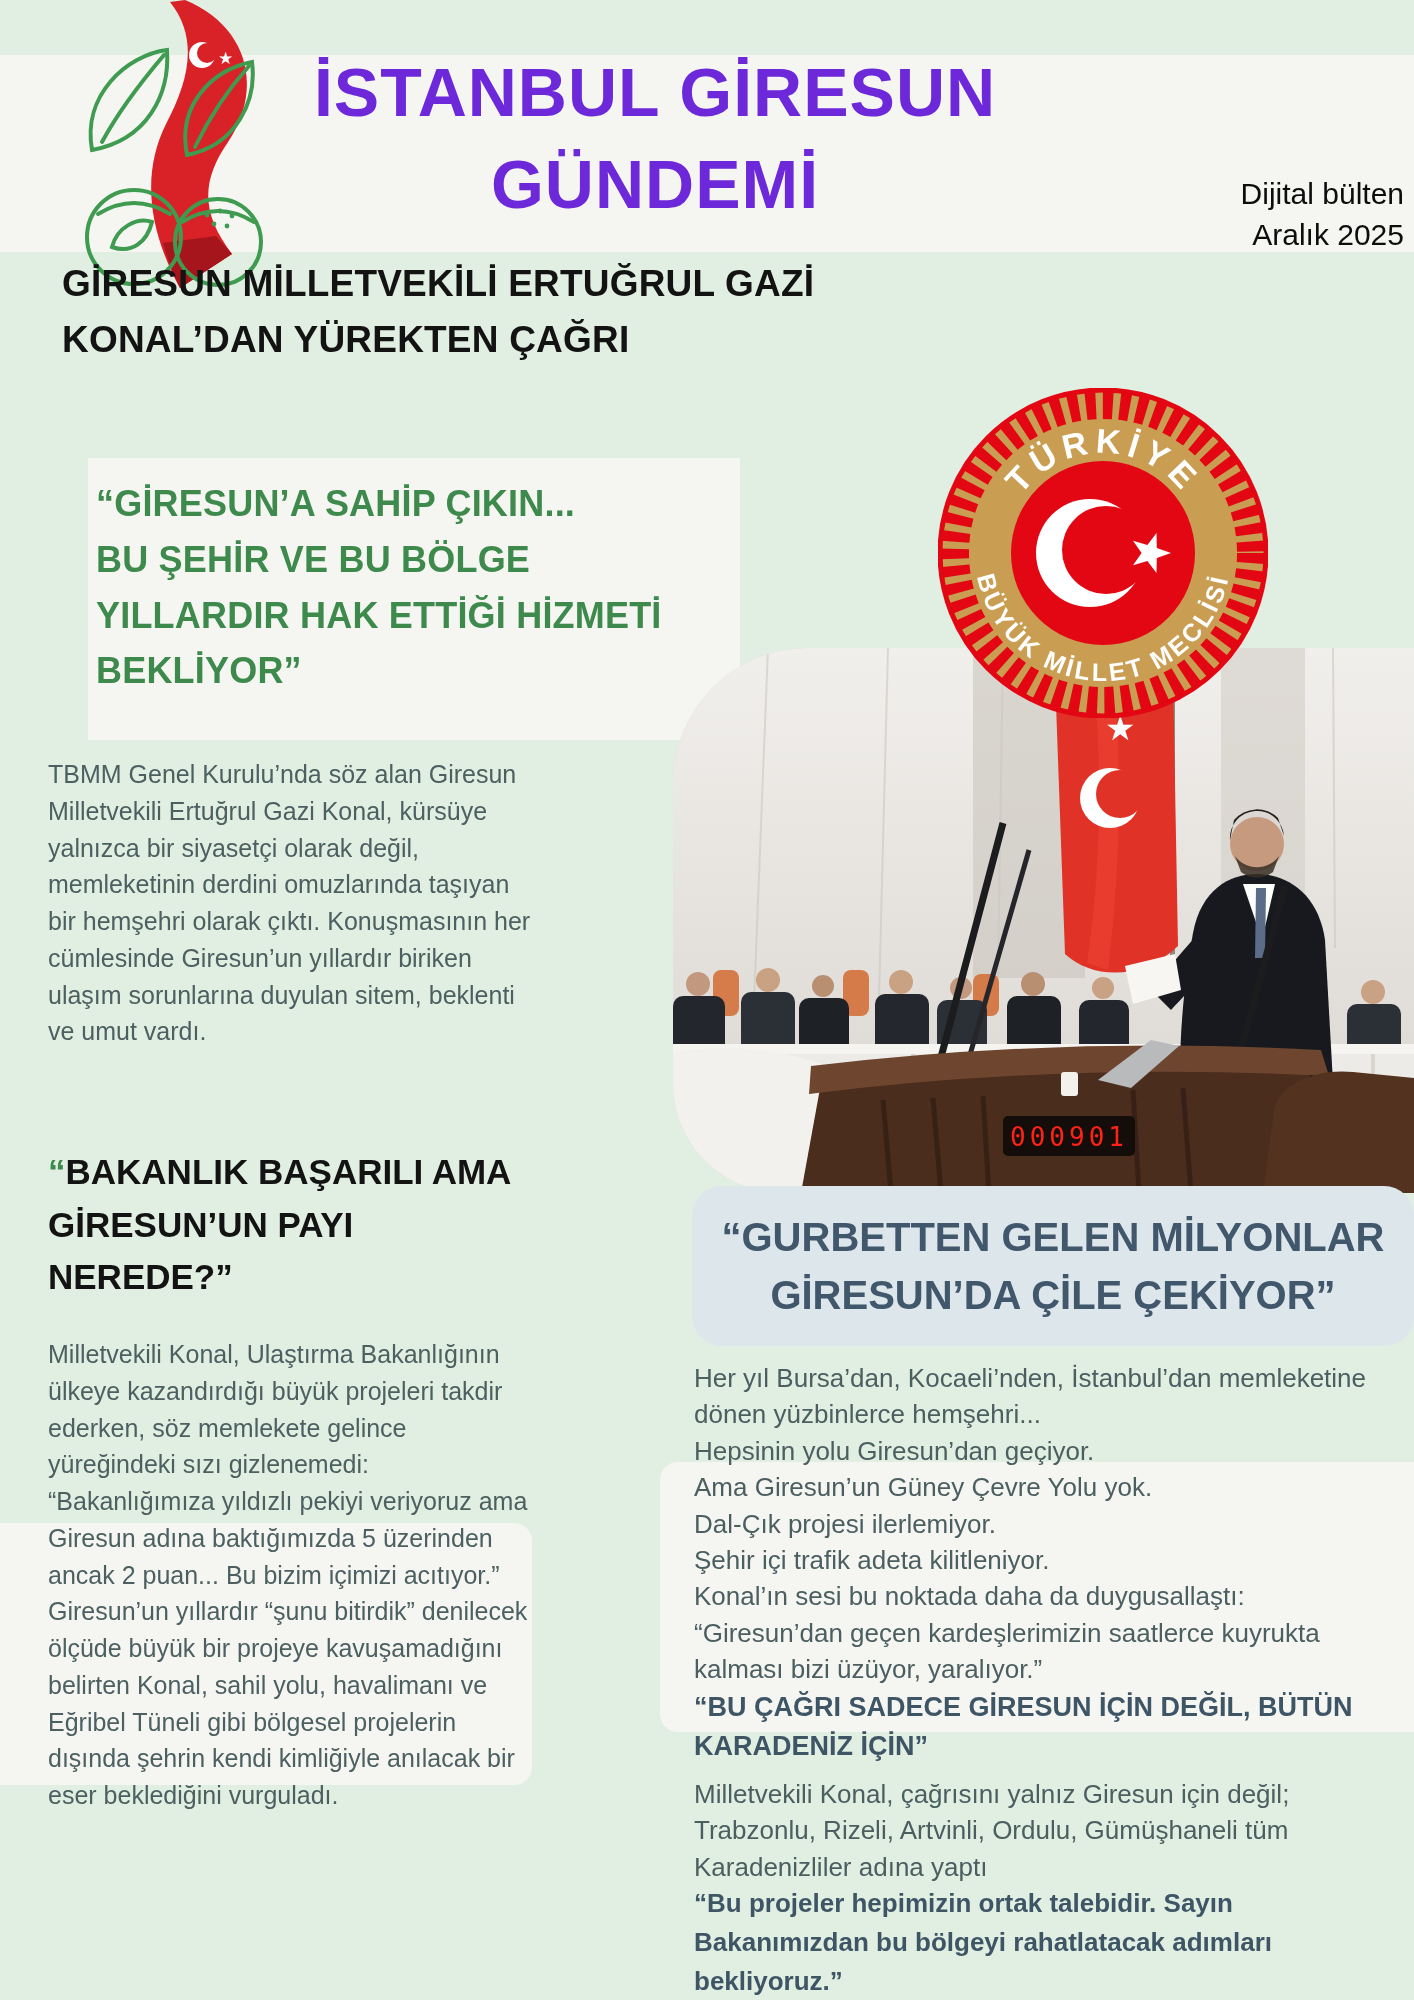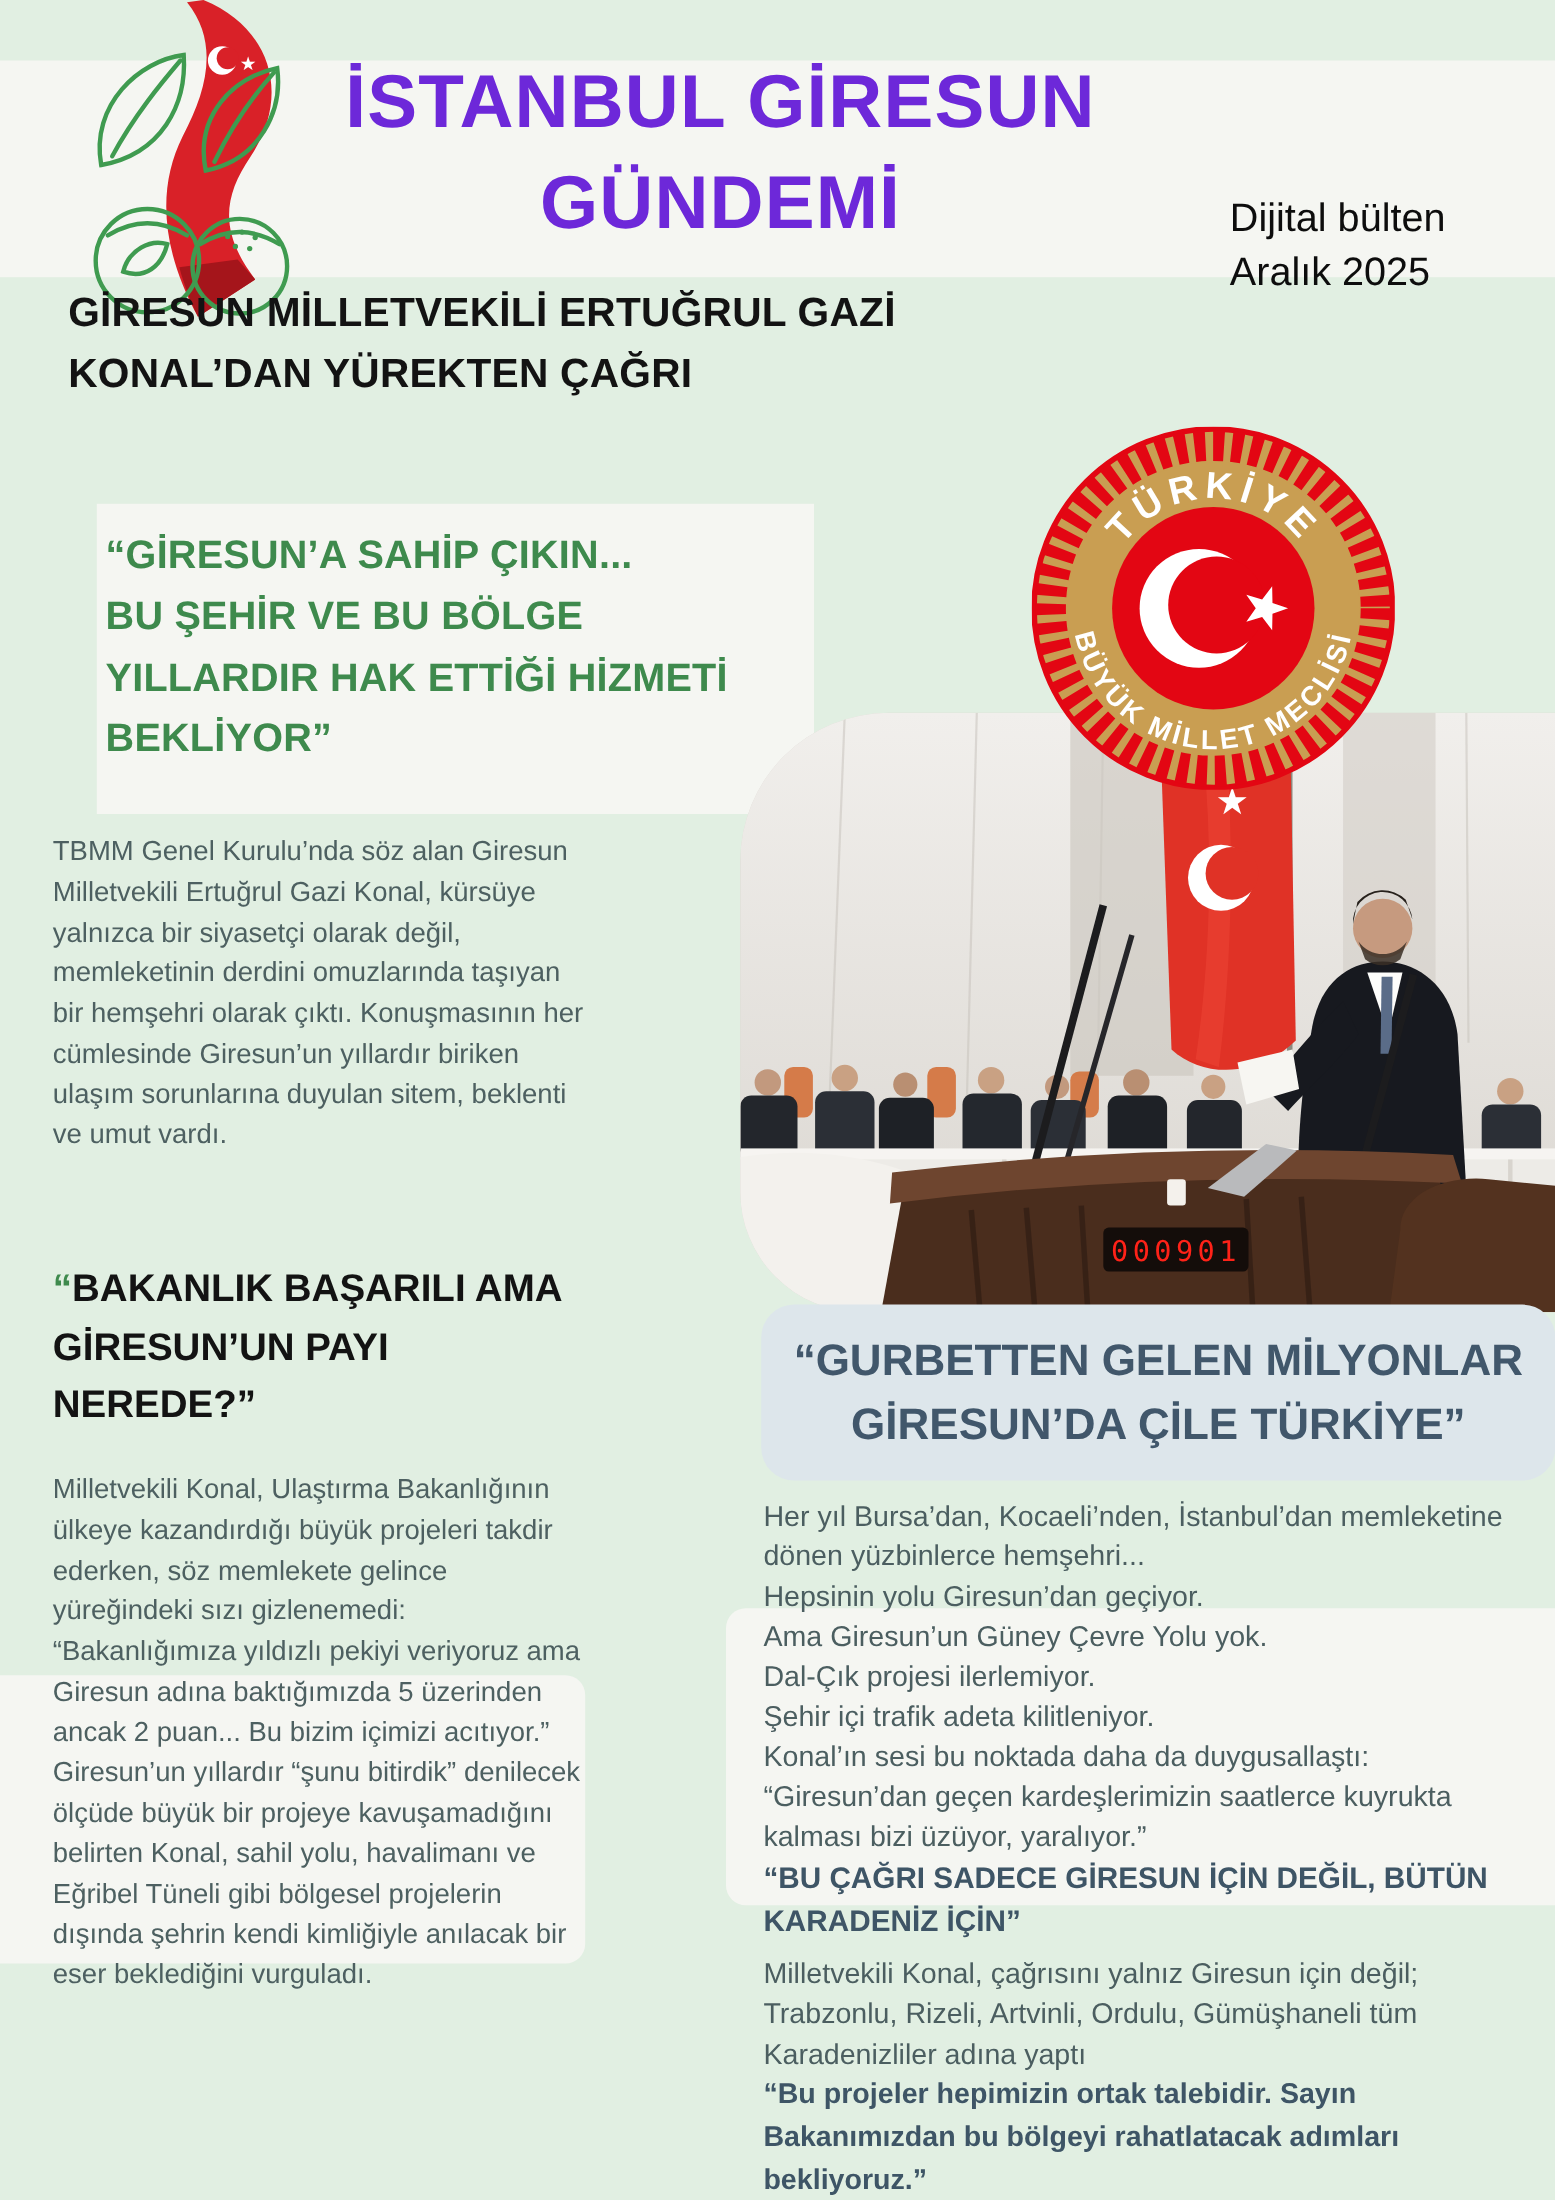--- a/index.html
+++ b/index.html
@@ -9,22 +9,22 @@
     font-family:"Liberation Sans", sans-serif;
   }
   .abs{position:absolute;}
   
   .header-band{top:55px;left:0;width:1414px;height:197px;background:#f5f6f2;z-index:1;}
   .logo-wrap{top:0;left:52px;width:240px;height:310px;z-index:3;}
   .masthead{top:58px;left:285px;width:740px;text-align:center;z-index:2;
     color:#6d28d9;font-weight:800;line-height:1.0;letter-spacing:1px;}
   .masthead .t1{font-size:68px;}
   .masthead .t2{font-size:68px;margin-top:24px;}
-  .issue-label{top:174px;left:1118px;width:286px;text-align:left;z-index:2;
-    color:#0d0d0d;font-size:36px;line-height:1.35;}
+  .issue-label{top:174px;left:1118px;width:286px;text-align:right;z-index:2;
+    color:#0d0d0d;font-size:30px;line-height:1.35;}
   
   .headline{top:256px;left:62px;width:900px;z-index:4;color:#131313;
     font-size:37px;font-weight:800;line-height:1.5;letter-spacing:0.2px;}
   
   .quote-panel{top:458px;left:88px;width:652px;height:282px;background:#f5f6f2;z-index:1;}
   .pull-quote{top:476px;left:96px;width:640px;z-index:4;color:#3e8a4d;
     font-size:36px;font-weight:800;line-height:1.55;letter-spacing:0.2px;}
   
   .emblem{top:388px;left:938px;width:330px;height:330px;z-index:5;}
   
@@ -254,21 +254,21 @@
 
 <div class="abs body-text para1-left">TBMM Genel Kurulu’nda söz alan Giresun Milletvekili Ertuğrul Gazi Konal, kürsüye yalnızca bir siyasetçi olarak değil, memleketinin derdini omuzlarında taşıyan bir hemşehri olarak çıktı. Konuşmasının her cümlesinde Giresun’un yıllardır biriken ulaşım sorunlarına duyulan sitem, beklenti ve umut vardı.</div>
 
 <div class="abs heading2-left"><span class="quote-green">“</span><span>BAKANLIK BAŞARILI AMA GİRESUN’UN PAYI NEREDE?”</span></div>
 
 <div class="abs body-text para2-left">Milletvekili Konal, Ulaştırma Bakanlığının ülkeye kazandırdığı büyük projeleri takdir ederken, söz memlekete gelince yüreğindeki sızı gizlenemedi:
 “Bakanlığımıza yıldızlı pekiyi veriyoruz ama Giresun adına baktığımızda 5 üzerinden ancak 2 puan... Bu bizim içimizi acıtıyor.”
 Giresun’un yıllardır “şunu bitirdik” denilecek ölçüde büyük bir projeye kavuşamadığını belirten Konal, sahil yolu, havalimanı ve Eğribel Tüneli gibi bölgesel projelerin dışında şehrin kendi kimliğiyle anılacak bir eser beklediğini vurguladı.</div>
 
 <div class="abs gray-heading-box">
-  <div class="txt">“GURBETTEN GELEN MİLYONLAR GİRESUN’DA ÇİLE TÜRKİYE”</div>
+  <div class="txt">“GURBETTEN GELEN MİLYONLAR GİRESUN’DA ÇİLE ÇEKİYOR”</div>
 </div>
 
 <div class="abs right-col para1-right">Her yıl Bursa’dan, Kocaeli’nden, İstanbul’dan memleketine dönen yüzbinlerce hemşehri...
 Hepsinin yolu Giresun’dan geçiyor.
 Ama Giresun’un Güney Çevre Yolu yok.
 Dal-Çık projesi ilerlemiyor.
 Şehir içi trafik adeta kilitleniyor.
 Konal’ın sesi bu noktada daha da duygusallaştı:
 “Giresun’dan geçen kardeşlerimizin saatlerce kuyrukta kalması bizi üzüyor, yaralıyor.”</div>
 <div class="abs right-col subheading-right">“BU ÇAĞRI SADECE GİRESUN İÇİN DEĞİL, BÜTÜN KARADENİZ İÇİN”</div>

